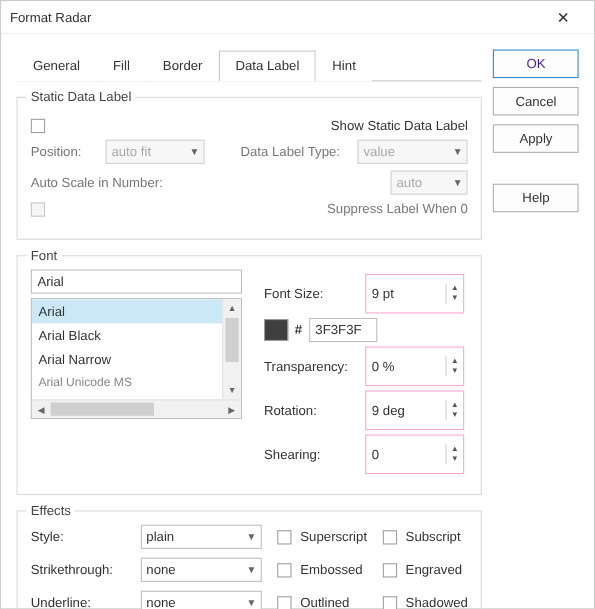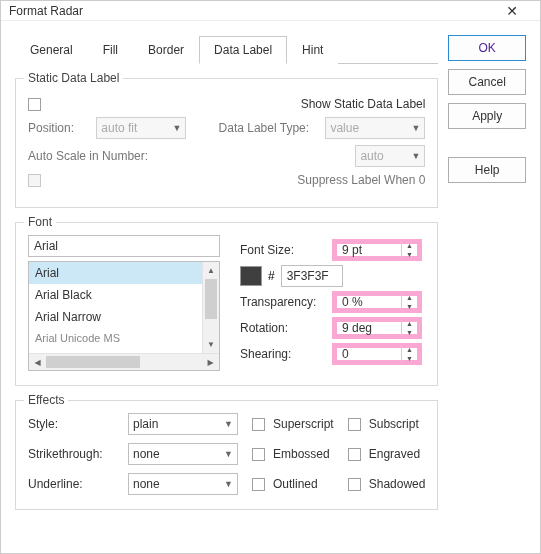--- a/index.html
+++ b/index.html
@@ -1,18 +1,18 @@
 <!DOCTYPE html>
 <html><head>
 <meta charset="utf-8">
 <style>
 * { box-sizing: border-box; font-family: "Segoe UI", Tahoma, sans-serif; font-size: 12px; }
 body { margin: 0; background: #fff; }
 .window { width: 541px; height: 554px; border: 1px solid #ccc; background: #fff; position: relative; }
-.titlebar { height: 20px; display: flex; align-items: center; padding: 0 8px; border-bottom: 1px solid #eee; }
+.titlebar { height: 30px; display: flex; align-items: center; padding: 0 8px; border-bottom: 1px solid #eee; }
 .titlebar .title { flex: 1; color: #333; }
 .titlebar .close { width: 40px; text-align: center; cursor: pointer; font-size: 14px; color: #333; }
 .body { display: flex; padding: 10px 14px; gap: 10px; }
 .left { flex: 1; }
 .right { width: 84px; display: flex; flex-direction: column; gap: 8px; padding-top: 4px; }
 .btn { border: 1px solid #aeaeae; background: #fdfdfd; height: 26px; display: flex; align-items: center; justify-content: center; color: #333; cursor: pointer; }
 .btn.primary { border: 1px solid #2a8dd4; color: #4c1d95; }
 .tabs { display: flex; border-bottom: 1px solid #c9c9c9; margin-top: 4px; }
 .tab { padding: 6px 14px; border: 1px solid transparent; border-bottom: none; color: #333; cursor: pointer; position: relative; top: 1px; background: #fff; }
 .tab.active { border-color: #c9c9c9; border-bottom: 1px solid #fff; }
@@ -20,21 +20,21 @@
 .group > .legend { position: absolute; top: -8px; left: 8px; background: #fff; padding: 0 4px; color: #444; }
 .row { display: flex; align-items: center; gap: 8px; margin: 6px 0; justify-content: space-between; }
 .lbl { color: #777; }
 .lbl.dark { color: #333; }
 .chk { width: 13px; height: 13px; border: 1px solid #a0a0a0; background: #fff; display: inline-block; }
 .chk.disabled { border-color: #c8c8c8; background: #f5f5f5; }
 .combo { height: 22px; border: 1px solid #bfbfbf; display: flex; align-items: center; padding: 0 4px; background: #fff; color: #888; min-width: 70px; }
 .combo .arrow { margin-left: auto; font-size: 9px; color: #666; }
 .combo.disabled { background: #f7f7f7; color: #aaa; border-color: #d0d0d0; }
 .combo.enabled { color: #333; }
-.spin { height: 22px; border: 5px solid #f9a8d4; display: flex; align-items: center; background: #fff; min-width: 70px; }
+.spin { height: 36px; border: 1px solid #f9a8d4; display: flex; align-items: center; background: #fff; min-width: 70px; }
 .spin .val { flex: 1; padding: 0 5px; color: #333; }
 .spin .btns { width: 16px; display: flex; flex-direction: column; border-left: 1px solid #d0d0d0; }
 .spin .btns span { flex: 1; font-size: 7px; text-align: center; color: #555; line-height: 9px; cursor: pointer; }
 .input { height: 22px; border: 1px solid #bfbfbf; padding: 0 5px; display: flex; align-items: center; color: #333; background: #fff; }
 .font-columns { display: flex; gap: 20px; }
 .font-left { width: 192px; }
 .font-right { flex: 1; }
 .listbox { border: 1px solid #bfbfbf; height: 110px; margin-top: 4px; display: flex; flex-direction: column; }
 .list-body { flex: 1; overflow: hidden; position: relative; display: flex; }
 .list-items { flex: 1; }

